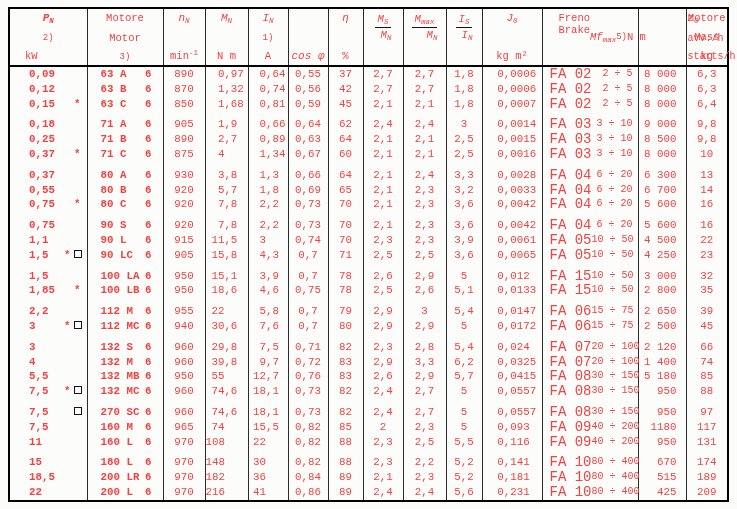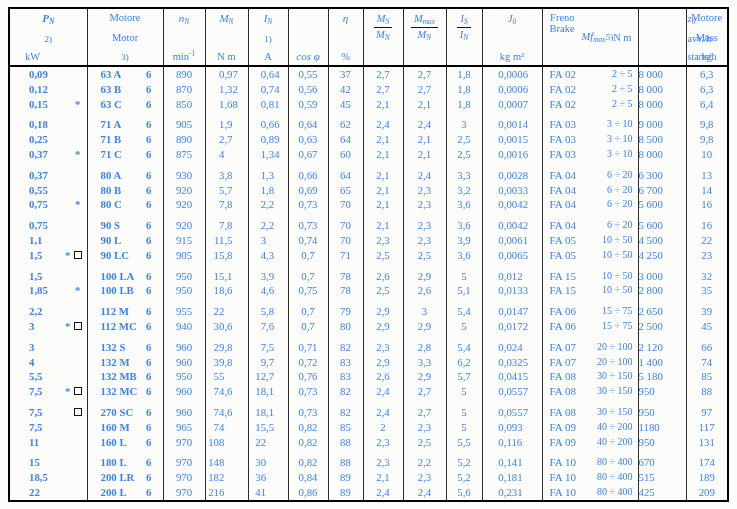--- a/index.html
+++ b/index.html
@@ -1,56 +1,56 @@
 <!DOCTYPE html>
 <html><head>
 <meta charset="utf-8">
 <style>
   html,body{margin:0;padding:0;background:#f2f1ee;}
   .page{width:737px;height:509px;box-sizing:border-box;background:#fbfbf9;padding:7px 8px;}
   table{border-collapse:collapse;table-layout:fixed;width:721px;background:#fcfcfa;
-        border:2px solid #000;font-family:Liberation Serif, serif;color:#3b82f6;}
+        border:2px solid #000;font-family:Liberation Mono, monospace;color:#ef4444;}
   col.c1{width:78px}col.c2{width:76px}col.c3{width:42px}col.c4{width:43px}col.c5{width:40px}
   col.c6{width:40px}col.c7{width:35px}col.c8{width:40px}col.c9{width:43px}col.c10{width:36px}
   col.c11{width:60px}col.c12{width:96px}col.c13{width:48px}col.c14{width:42px}
   th,td{border-left:1px solid #2b2b2b;padding:0;white-space:nowrap;}
   th:first-child,td:first-child{border-left:none;}
   thead th{border-bottom:2px solid #000;height:56px;vertical-align:top;
            font-weight:normal;font-size:10.5px;text-align:center;}
   .hcol{display:flex;flex-direction:column;justify-content:space-between;height:50px;padding:3px 1px;}
   .hstart{display:flex;flex-direction:column;justify-content:flex-end;height:50px;padding:3px 1px;}
   .i{font-style:italic;}
   .b{font-weight:bold;}
   sub{font-size:7.5px;vertical-align:-2px;}
   sup{font-size:7.5px;vertical-align:4px;}
   .sym{font-size:11px;}
   .note{font-size:9px;}
   .unit-left{text-align:left;padding-left:14px;}
-  .frac{display:inline-flex;flex-direction:column;align-items:center;margin-top:4px;}
+  .frac{display:inline-flex;flex-direction:column;align-items:flex-end;margin-top:4px;}
   .frac .num{border-bottom:1px solid #141414;padding:0 3px 1px;}
   .frac .den{padding-top:1px;}
   .brh{display:flex;justify-content:space-between;height:50px;padding:3px 6px 3px 7px;}
-  .brl{text-align:right;}
+  .brl{text-align:right;margin-left:9px;}
   .brr{display:flex;justify-content:space-between;align-items:center;}
   .zh{font-size:10px;margin-left:48px;}
   tbody td{height:14.8px;line-height:14.8px;font-size:10.8px;vertical-align:bottom;}
   tr.gs td{padding-top:6px;}
   .cw{display:flex;width:100%;}
   .pnv{font-weight:bold;padding-left:19px;}
   .mark{font-weight:bold;margin-left:auto;padding-right:5px;letter-spacing:1px;}
   .sq{display:inline-block;width:6px;height:6px;border:1px solid #141414;margin-left:2px;}
   .mname{font-weight:bold;padding-left:13px;}
   .poles{font-weight:bold;margin-left:auto;padding-right:11px;}
   .ctr{text-align:center;}
   .ip{flex:0 0 45%;text-align:right;}
   .dp{flex:1;text-align:left;}
   .j0 .ip{flex:0 0 36%;}
-  .btype{padding-left:7px;font-size:11px;}
+  .btype{padding-left:7px;font-size:14px;}
   .brange{margin-left:auto;padding-right:5px;font-size:10px;}
-  .rt{text-align:left;padding-right:9px;}
+  .rt{text-align:right;padding-right:9px;}
 </style>
 </head>
 <body>
 
 <div class="page">
 <table>
   <colgroup>
     <col class="c1">
         <col class="c2">
         <col class="c3">

